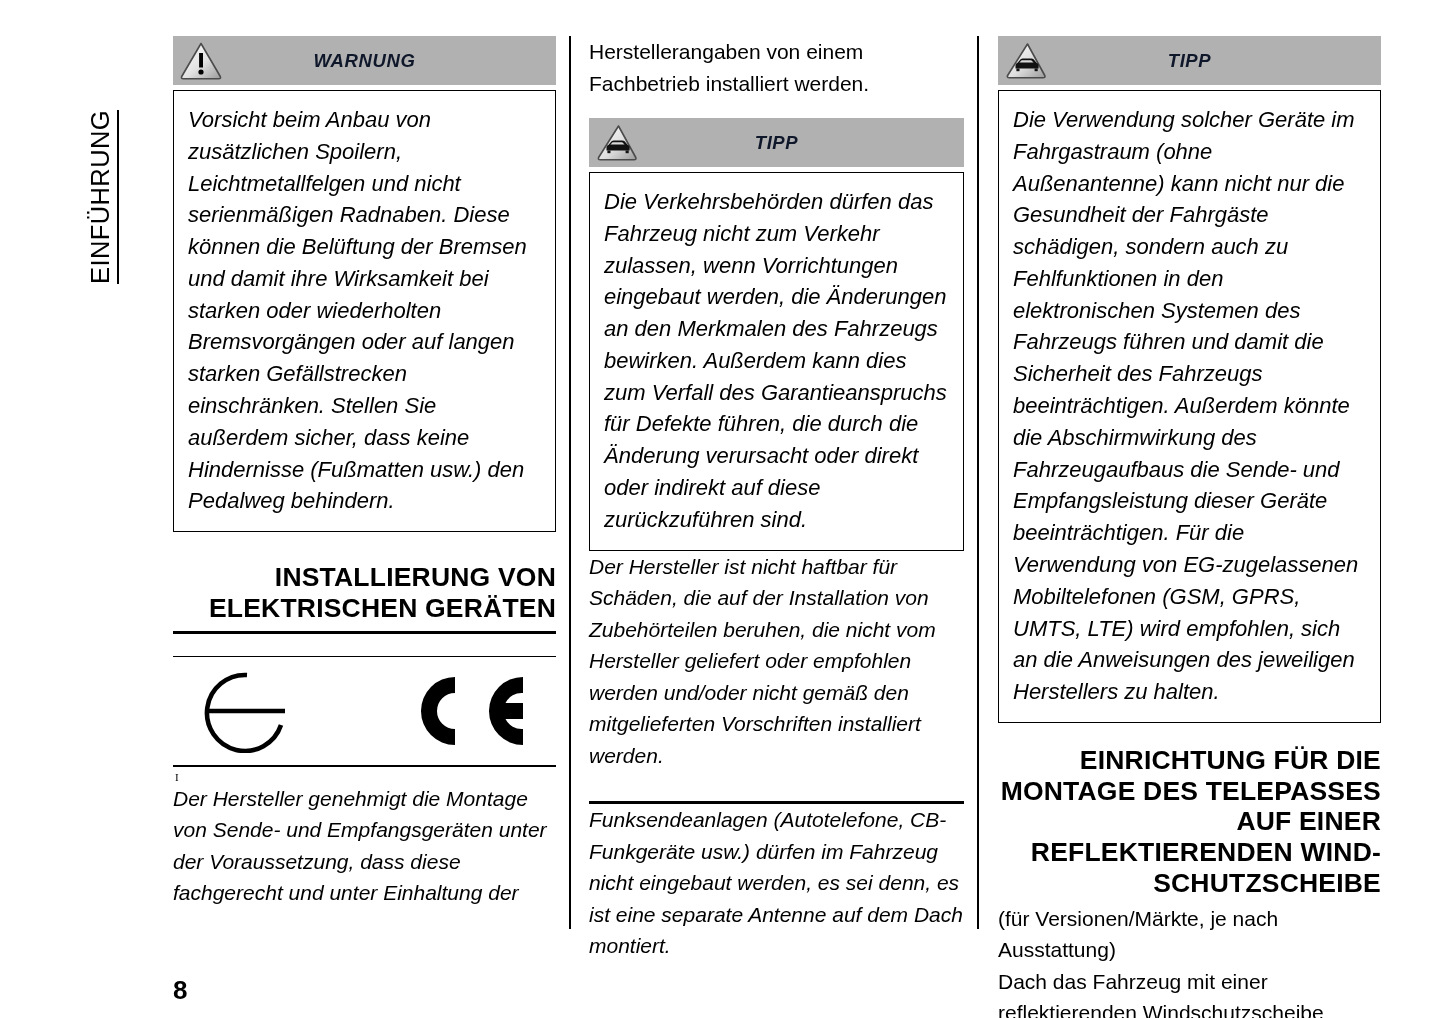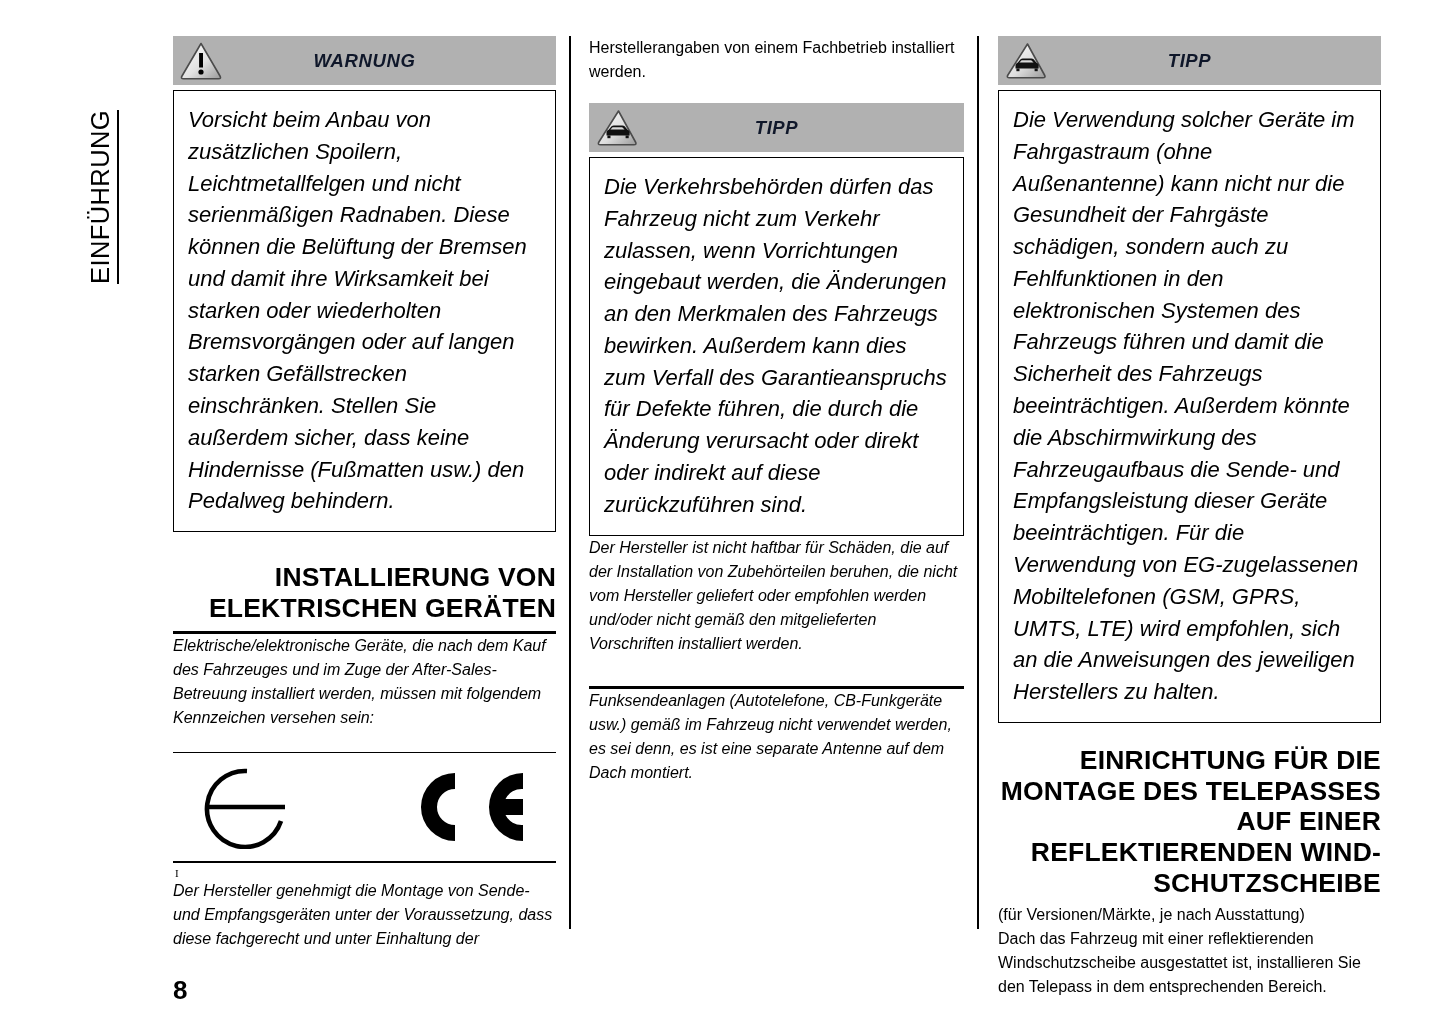--- a/index.html
+++ b/index.html
@@ -117,21 +117,21 @@
   }
   .sec-head-wrap.tight { margin-top: 22px; }
   .head-rule {
     height: 3.2px;
     background: #000000;
     margin-top: 7px;
   }
 
   
   p.body {
-    font-size: 16px;
+    font-size: 21px;
     line-height: 1.5;
     margin: 0;
   }
   .body-gap { margin-top: 15px; font-style: italic; }
 
   
   .marks-figure {
     margin-top: 22px;
   }
   .marks-figure .hr-thin {
@@ -209,21 +209,20 @@
 
     <div class="callout-box">
       <p>Vorsicht beim Anbau von zusätzlichen Spoilern, Leichtmetallfelgen und nicht serienmäßigen Radnaben. Diese können die Belüftung der Bremsen und damit ihre Wirksamkeit bei starken oder wiederholten Bremsvorgängen oder auf langen starken Gefällstrecken einschränken. Stellen Sie außerdem sicher, dass keine Hindernisse (Fußmatten usw.) den Pedalweg behindern.</p>
     </div>
 
     <div class="sec-head-wrap">
       <h2 class="sec-head">INSTALLIERUNG VON ELEKTRISCHEN GERÄTEN</h2>
       <div class="head-rule"></div>
     </div>
 
-    <p class="body body-gap">Elektrische/elektronische Geräte, die nach dem Kauf des Fahrzeuges und im Zuge der After-Sales-Betreuung installiert werden, müssen mit folgendem Kennzeichen versehen sein:</p>
 
     <div class="marks-figure">
       <div class="hr-thin"></div>
       <div class="marks-row">
         <span class="mark-e">
           <svg width="100" height="84" viewBox="0 0 100 84">
             <path d="M50 6 A38 38 0 1 0 84 56" fill="none" stroke="#000000" stroke-width="4.6" stroke-linecap="butt"></path>
             <line x1="12" y1="42" x2="88" y2="42" stroke="#000000" stroke-width="4.6"></line>
           </svg>
         </span>
@@ -269,21 +268,21 @@
     <div class="callout-box">
       <p>Die Verkehrsbehörden dürfen das Fahrzeug nicht zum Verkehr zulassen, wenn Vorrichtungen eingebaut werden, die Änderungen an den Merkmalen des Fahrzeugs bewirken. Außerdem kann dies zum Verfall des Garantieanspruchs für Defekte führen, die durch die Änderung verursacht oder direkt oder indirekt auf diese zurückzuführen sind.</p>
     </div>
 
     <p class="body body-gap">Der Hersteller ist nicht haftbar für Schäden, die auf der Installation von Zubehörteilen beruhen, die nicht vom Hersteller geliefert oder empfohlen werden und/oder nicht gemäß den mitgelieferten Vorschriften installiert werden.</p>
 
     <div class="sec-head-wrap">
       <div class="head-rule"></div>
     </div>
 
-    <p class="body body-gap">Funksendeanlagen (Autotelefone, CB-Funkgeräte usw.) gemäß im Fahrzeug nicht verwendet werden, es sei denn, es ist eine separate Antenne auf dem Dach montiert.</p>
+    <p class="body body-gap">Funksendeanlagen (Autotelefone, CB-Funkgeräte usw.) dürfen im Fahrzeug nicht eingebaut werden, es sei denn, es ist eine separate Antenne auf dem Dach montiert.</p>
   </div>
 
   <div class="col c3">
 
     <div class="callout-bar">
       <span class="bar-icon">
         <svg width="44" height="43" viewBox="0 0 44 43">
           <defs>
             <linearGradient id="tgrad2" x1="0" y1="0" x2="1" y2="1">
               <stop offset="0%" stop-color="#ffffff"></stop>

